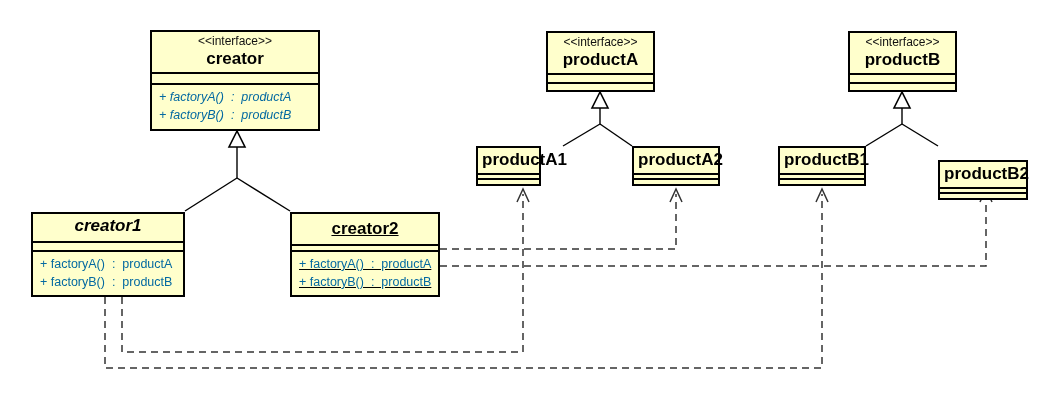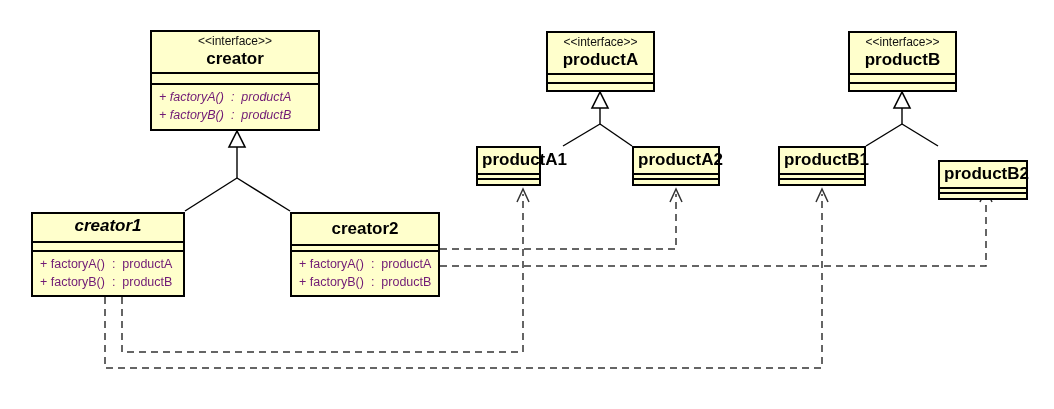--- a/index.html
+++ b/index.html
@@ -36,21 +36,21 @@
     color:#000;
   }
   .cname.italic{font-style:italic;}
   .sep{border-top:2px solid #000;}
   .compartment-empty{height:9px;}
   .compartment-ops{
     padding:3px 7px 4px 7px;
   }
   .op{
     font-size:12.5px;
-    color:#701a75;
+    color:#0369a1;
     line-height:1.45;
     white-space:pre;
   }
   .op.italic{font-style:italic;}
 </style>
 </head>
 <body>
 
 <div id="canvas">
 
@@ -114,21 +114,21 @@
     <div class="uml-head" style="padding-top:2px;padding-bottom:5px;">
       <span class="cname italic">creator1</span>
     </div>
     <div class="sep compartment-empty"></div>
     <div class="sep compartment-ops">
       <div class="op">+ factoryA()  :  productA</div>
       <div class="op">+ factoryB()  :  productB</div>
     </div>
   </div>
 
-  <div class="uml-box" style="left:290px;top:212px;width:150px;height:85px;">
+  <div class="uml-box" style="left:290px;top:212px;width:150px;height:85px;text-decoration:underline;">
     <div class="uml-head" style="padding-top:5px;padding-bottom:5px;">
       <span class="cname">creator2</span>
     </div>
     <div class="sep compartment-empty"></div>
     <div class="sep compartment-ops">
       <div class="op">+ factoryA()  :  productA</div>
       <div class="op">+ factoryB()  :  productB</div>
     </div>
   </div>
 

